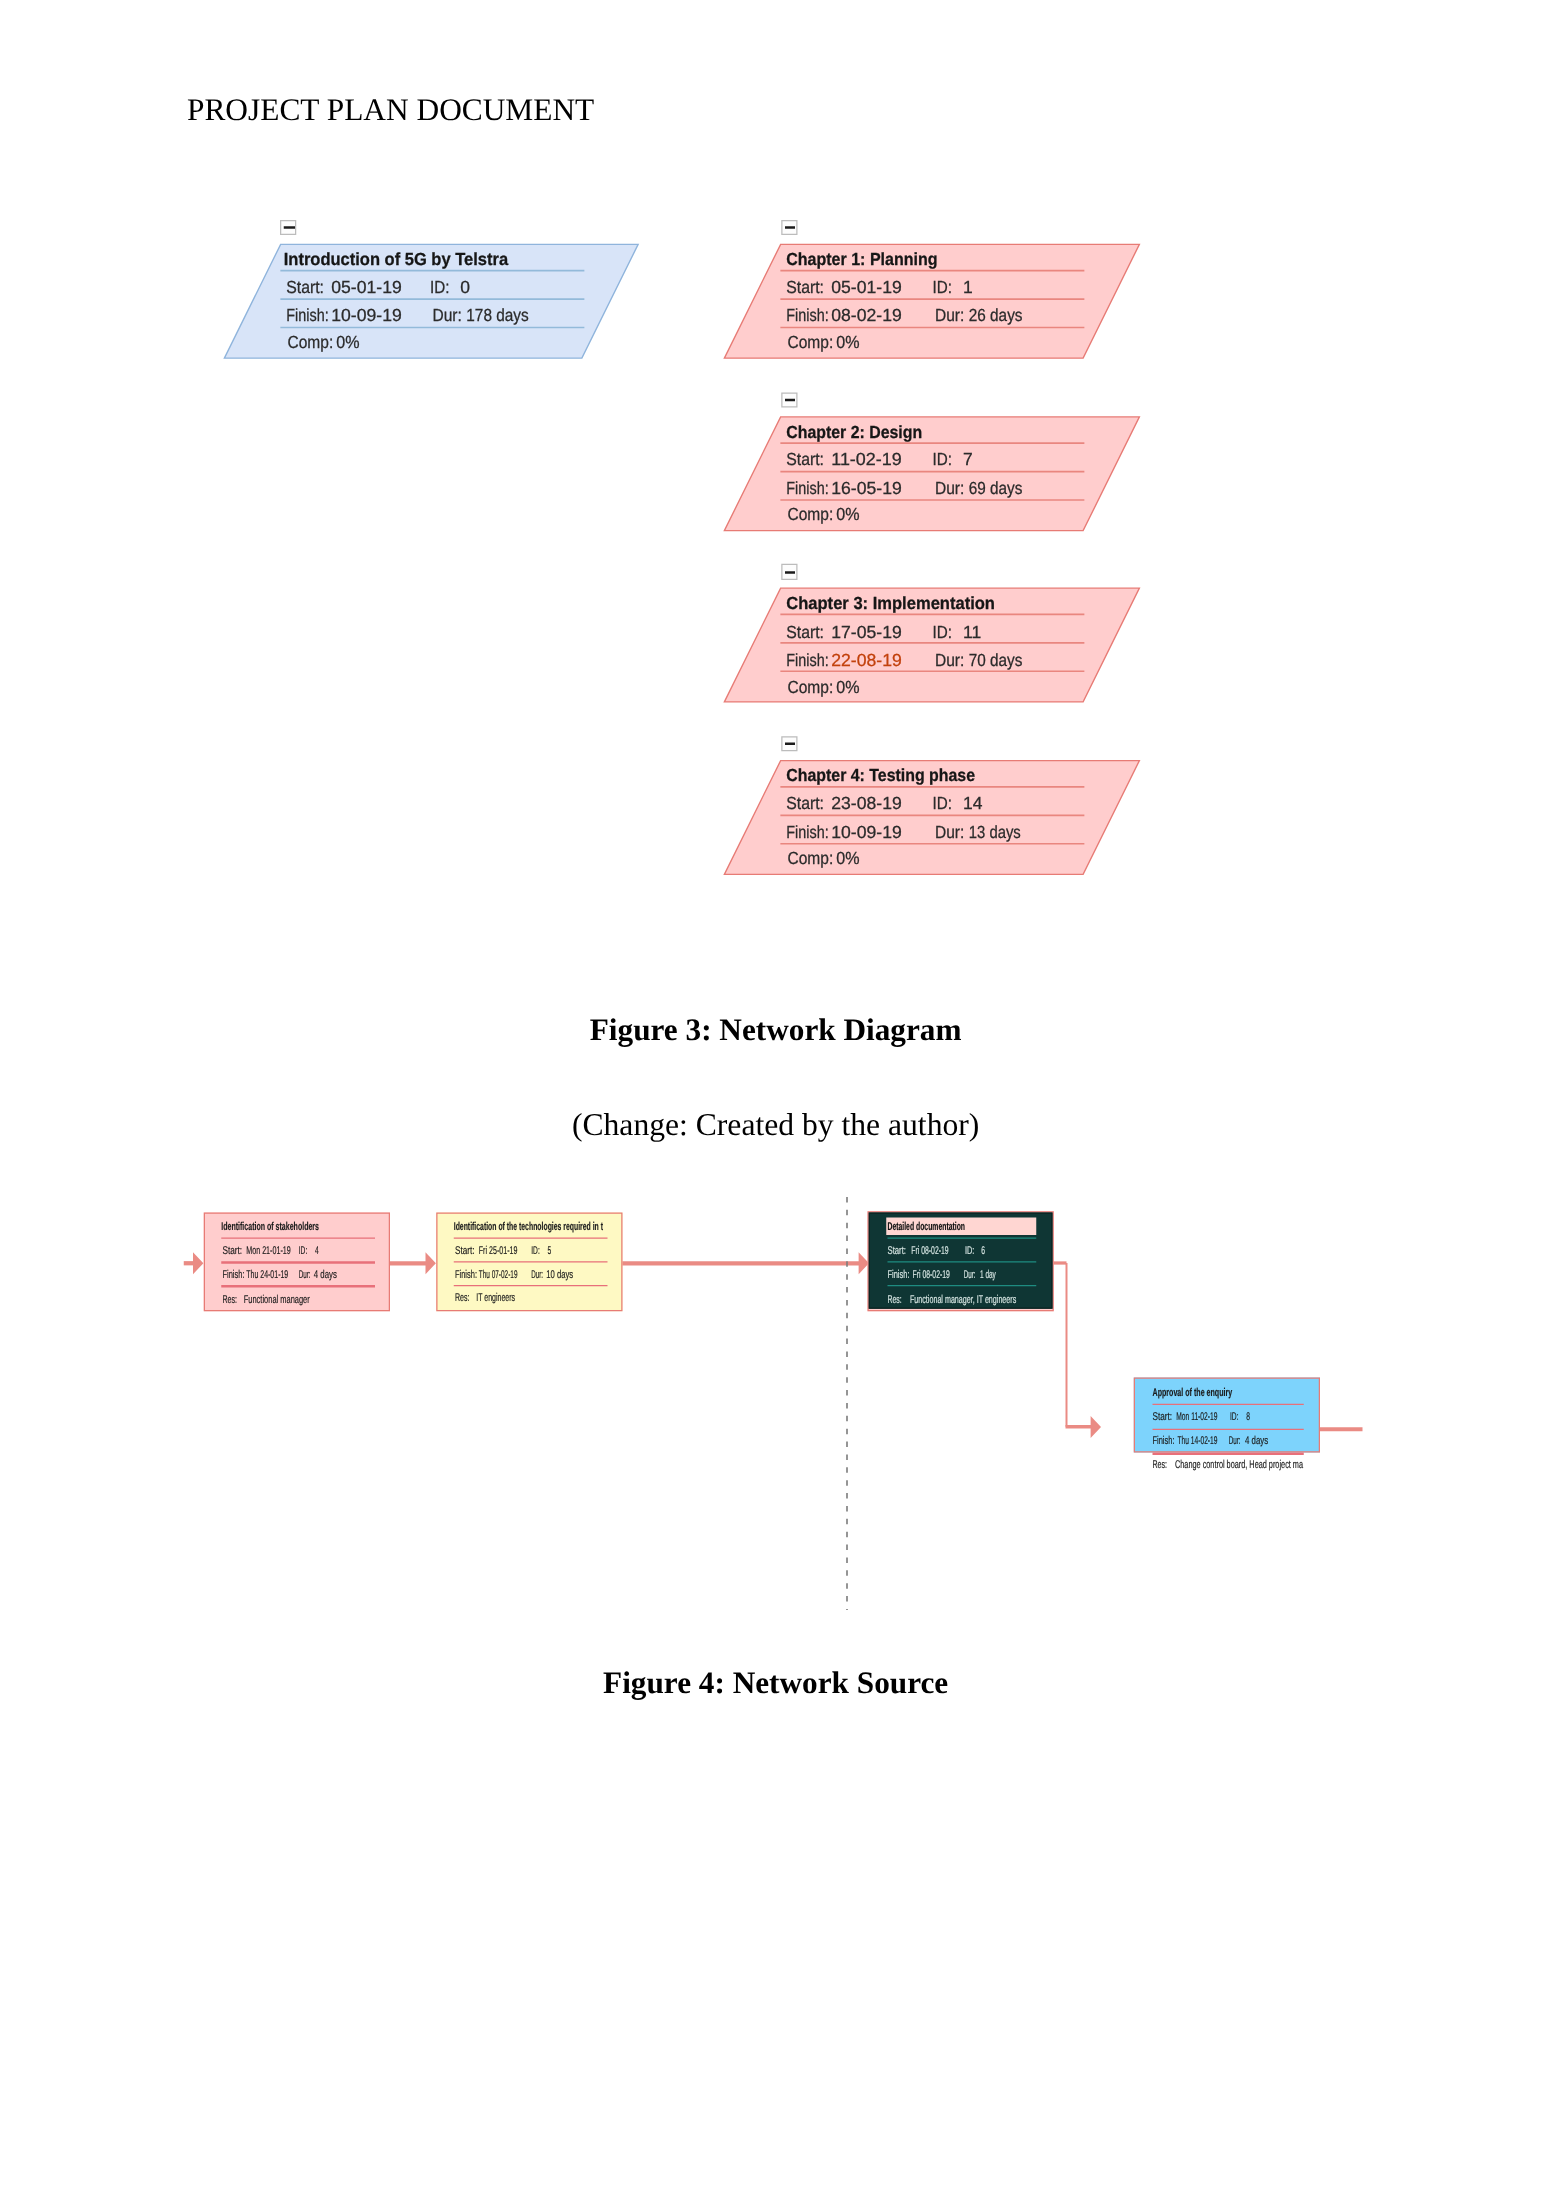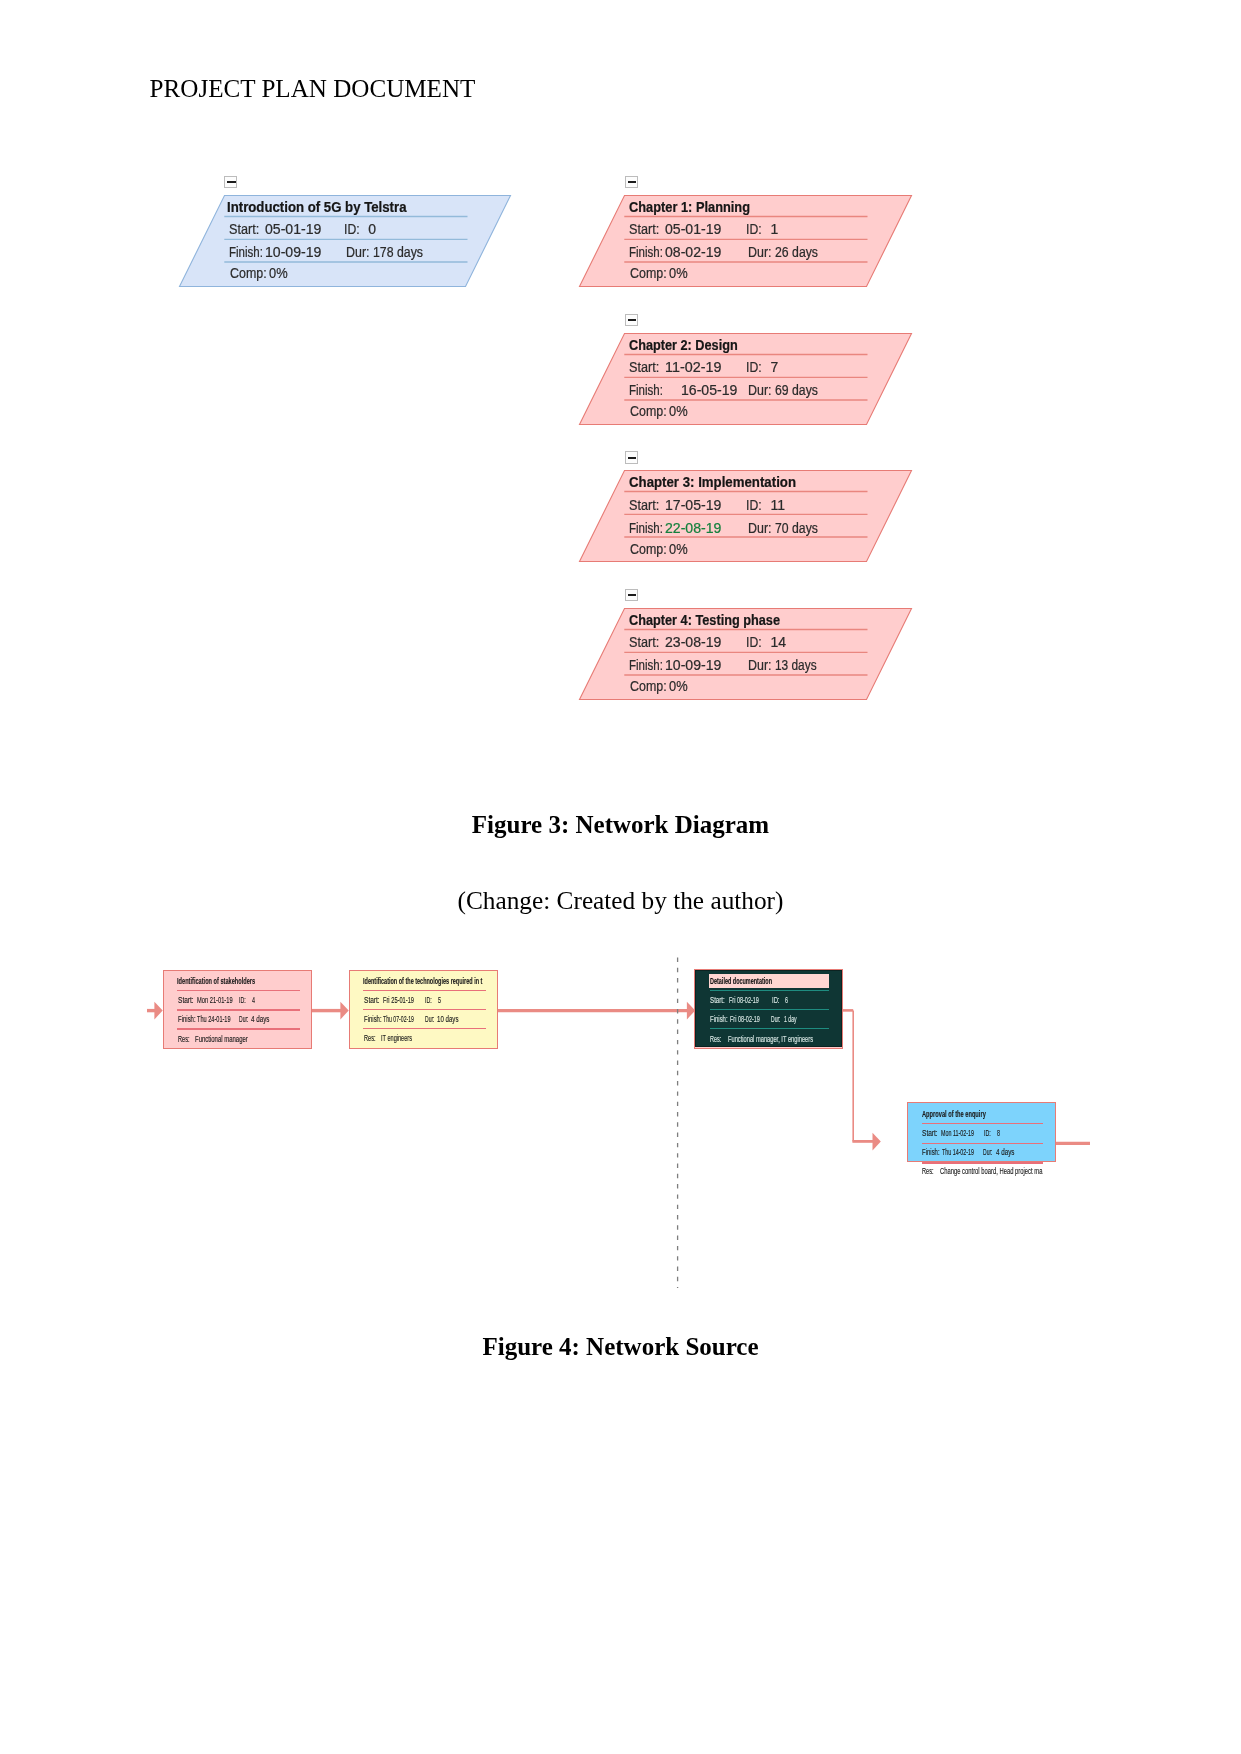--- a/index.html
+++ b/index.html
@@ -90,21 +90,21 @@
           <line x1="45.3" y1="21.5" x2="288.5" y2="21.5" stroke="#e9867f" stroke-width="1.35"></line>
           <line x1="45.3" y1="44.3" x2="288.5" y2="44.3" stroke="#e9867f" stroke-width="1.35"></line>
           <line x1="45.3" y1="67" x2="288.5" y2="67" stroke="#e9867f" stroke-width="1.35"></line>
         </svg>
         <div class="lbl" style="left: 50.4px; top: 5.2px; font-size: 14px; font-weight: bold; color: rgb(22, 22, 22); transform: scaleX(0.907251);">Chapter 2: Design</div>
         <div class="lbl" style="left: 49.6px; top: 27.8px; font-size: 14px; color: rgb(43, 43, 43); transform: scaleX(0.902334);">Start:</div>
         <div class="lbl" style="left: 85.9px; top: 27.8px; font-size: 14px; color: rgb(43, 43, 43); transform: scaleX(1.02516);">11-02-19</div>
         <div class="lbl" style="left: 167.4px; top: 27.8px; font-size: 14px; color: rgb(43, 43, 43); transform: scaleX(0.871965);">ID:</div>
         <div class="lbl" style="left: 191.4px; top: 27.8px; font-size: 14px; color: rgb(43, 43, 43);">7</div>
         <div class="lbl" style="left: 50.1px; top: 50.6px; font-size: 14px; color: rgb(43, 43, 43); transform: scaleX(0.82213);">Finish:</div>
-        <div class="lbl" style="left: 86.1px; top: 50.6px; font-size: 14px; color: rgb(43, 43, 43); transform: scaleX(1.0063); margin-left: 16px;">16-05-19</div>
+        <div class="lbl" style="left: 86.1px; top: 50.6px; font-size: 14px; color: rgb(43, 43, 43); transform: scaleX(1.0063);">16-05-19</div>
         <div class="lbl" style="left: 169.3px; top: 50.6px; font-size: 14px; color: rgb(43, 43, 43); transform: scaleX(0.888364);">Dur:</div>
         <div class="lbl" style="left: 195.9px; top: 50.6px; font-size: 14px; color: rgb(43, 43, 43); transform: scaleX(0.874673);">69 days</div>
         <div class="lbl" style="left: 50.5px; top: 71.6px; font-size: 14px; color: rgb(43, 43, 43); transform: scaleX(0.887609);">Comp:</div>
         <div class="lbl" style="left: 90.2px; top: 71.6px; font-size: 14px; color: rgb(43, 43, 43); transform: scaleX(0.919228);">0%</div>
       </div>
       <div class="minusbox" style="left: 624.8px; top: 313.6px;">
         <i></i>
       </div>
       <div class="np" style="left: 579px; top: 470px; width: 332px; height: 91px;">
         <svg width="334" height="93">
@@ -112,21 +112,21 @@
           <line x1="45.3" y1="21.5" x2="288.5" y2="21.5" stroke="#e9867f" stroke-width="1.35"></line>
           <line x1="45.3" y1="44.3" x2="288.5" y2="44.3" stroke="#e9867f" stroke-width="1.35"></line>
           <line x1="45.3" y1="67" x2="288.5" y2="67" stroke="#e9867f" stroke-width="1.35"></line>
         </svg>
         <div class="lbl" style="left: 50.4px; top: 5.2px; font-size: 14px; font-weight: bold; color: rgb(22, 22, 22); transform: scaleX(0.945673);">Chapter 3: Implementation</div>
         <div class="lbl" style="left: 49.6px; top: 27.8px; font-size: 14px; color: rgb(43, 43, 43); transform: scaleX(0.902334);">Start:</div>
         <div class="lbl" style="left: 85.9px; top: 27.8px; font-size: 14px; color: rgb(43, 43, 43); transform: scaleX(1.0063);">17-05-19</div>
         <div class="lbl" style="left: 167.4px; top: 27.8px; font-size: 14px; color: rgb(43, 43, 43); transform: scaleX(0.871965);">ID:</div>
         <div class="lbl" style="left: 191.4px; top: 27.8px; font-size: 14px; color: rgb(43, 43, 43);">11</div>
         <div class="lbl" style="left: 50.1px; top: 50.6px; font-size: 14px; color: rgb(43, 43, 43); transform: scaleX(0.82213);">Finish:</div>
-        <div class="lbl" style="left: 86.1px; top: 50.6px; font-size: 14px; color: #15803d; transform: scaleX(1.0063);">22-08-19</div>
+        <div class="lbl" style="left: 86.1px; top: 50.6px; font-size: 14px; color: #c2410c; transform: scaleX(1.0063);">22-08-19</div>
         <div class="lbl" style="left: 169.3px; top: 50.6px; font-size: 14px; color: rgb(43, 43, 43); transform: scaleX(0.888364);">Dur:</div>
         <div class="lbl" style="left: 195.9px; top: 50.6px; font-size: 14px; color: rgb(43, 43, 43); transform: scaleX(0.874673);">70 days</div>
         <div class="lbl" style="left: 50.5px; top: 71.6px; font-size: 14px; color: rgb(43, 43, 43); transform: scaleX(0.887609);">Comp:</div>
         <div class="lbl" style="left: 90.2px; top: 71.6px; font-size: 14px; color: rgb(43, 43, 43); transform: scaleX(0.919228);">0%</div>
       </div>
       <div class="minusbox" style="left: 624.8px; top: 451.1px;">
         <i></i>
       </div>
       <div class="np" style="left: 579px; top: 607.5px; width: 332px; height: 91px;">
         <svg width="334" height="93">

